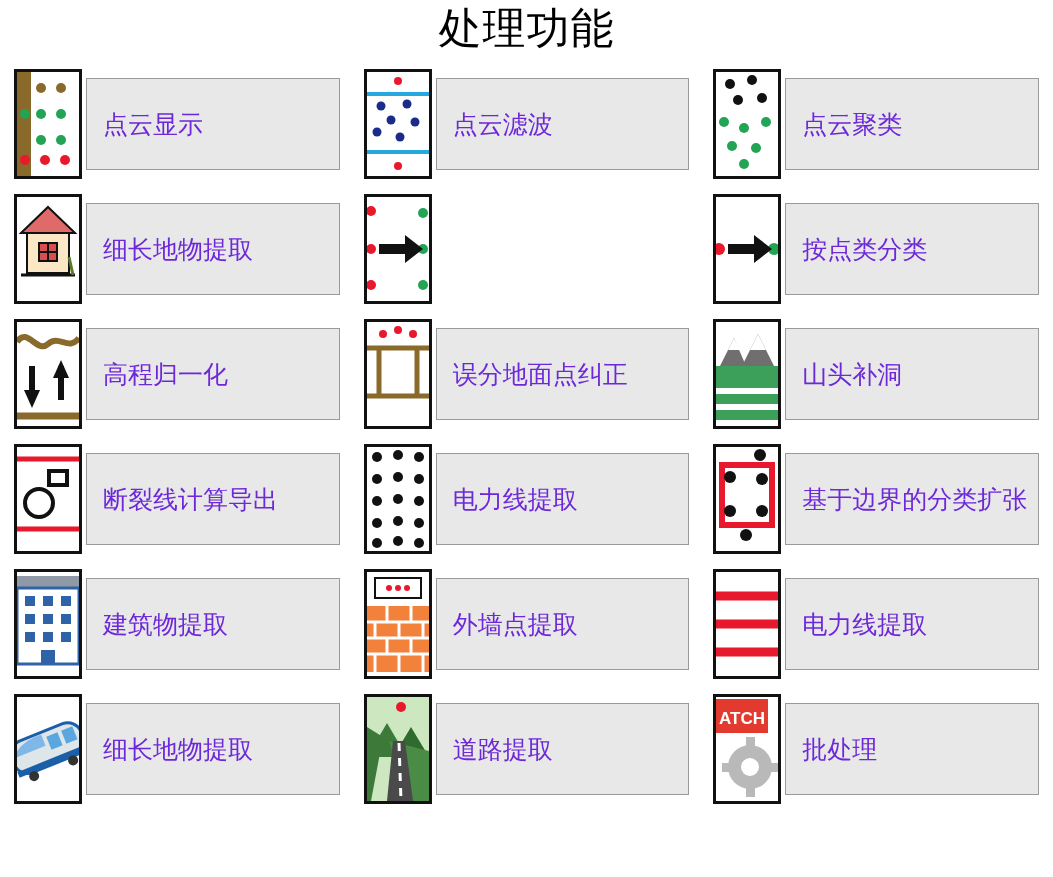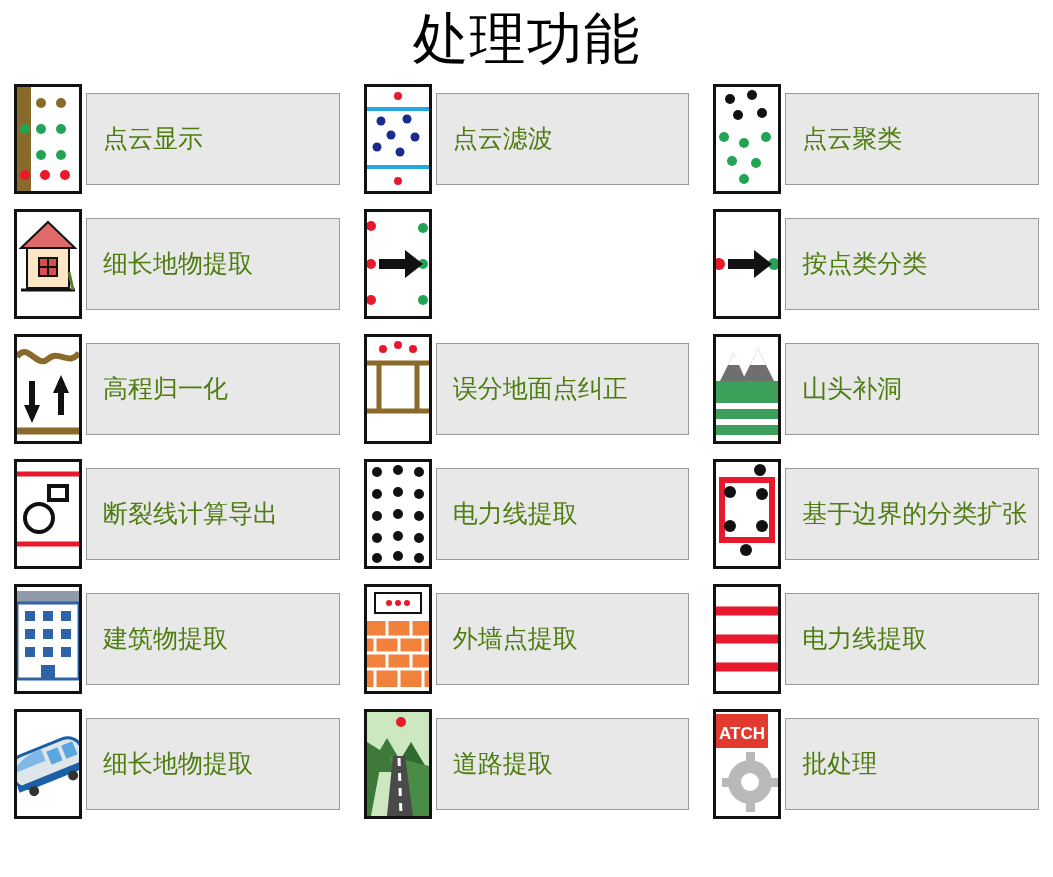--- a/index.html
+++ b/index.html
@@ -14,27 +14,27 @@
     overflow: hidden;
   }
   #page {
     position: relative;
     width: 1053px;
     height: 877px;
     box-sizing: border-box;
   }
   #page-title {
     text-align: center;
-    font-size: 56px;
+    font-size: 43px;
     line-height: 1.1;
     font-weight: 400;
     color: #000000;
     margin: 8px 0 14px 0;
     letter-spacing: 1px;
-    font-family: Liberation Sans, sans-serif;
+    font-family: Liberation Mono, monospace;
   }
   #grid {
     display: grid;
     grid-template-columns: repeat(3, 1fr);
     column-gap: 24px;
     row-gap: 15px;
     padding: 0 14px 0 14px;
     box-sizing: border-box;
   }
   .cell {
@@ -52,21 +52,21 @@
     background: #e8e8e8;
     border: 1px solid #9a9a9a;
     box-sizing: border-box;
     display: flex;
     align-items: center;
     padding-left: 16px;
     padding-right: 8px;
   }
   .label-text {
     font-size: 25px;
-    color: #4d7c0f;
+    color: #6d28d9;
     line-height: 1.22;
     font-family: "Liberation Sans", sans-serif;
   }
   .icon {
     position: relative;
     z-index: 2;
     width: 68px;
     height: 110px;
     border: 3px solid #111111;
     border-radius: 0;

